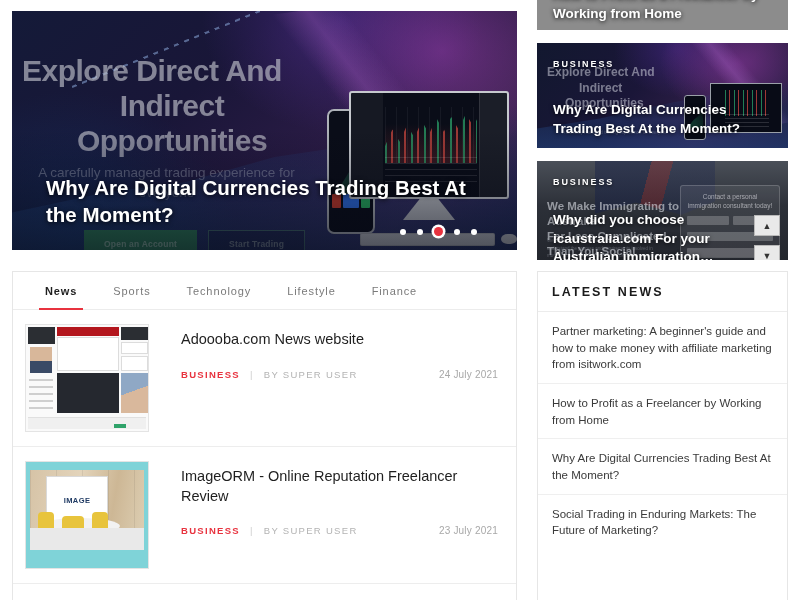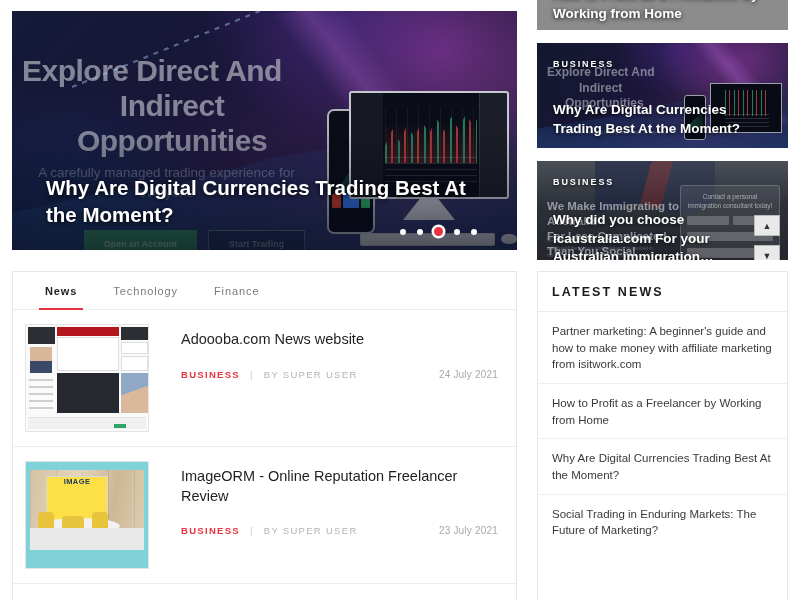--- a/index.html
+++ b/index.html
@@ -294,21 +294,21 @@
     background: #f0f0f0; border-top: 1px solid #e0e0e0; }
   .th1 .green { position: absolute; right: 22px; bottom: 3px; width: 12px; height: 4px; background: #2fa36a; }
 
   
   .th2 { position: absolute; inset: 0; background: #7fd3d8; }
   .th2 .wall { position: absolute; left: 4px; top: 8px; right: 4px; bottom: 18px;
     background: linear-gradient(100deg, #d6c3a6 0%, #e3d4bb 40%, #cdb795 70%, #ded0b5 100%); }
   .th2 .wall::after { content:""; position:absolute; inset:0;
     background: repeating-linear-gradient(90deg, rgba(0,0,0,.07) 0 1px, transparent 1px 26px); }
   .th2 .board { position: absolute; left: 20px; top: 14px; width: 62px; height: 48px;
-    background: #fde047; border: 1px solid #d9d9d9; display:flex; justify-content:center; }
+    background: #ffffff; border: 1px solid #d9d9d9; display:flex; align-items:center; justify-content:center; }
   .th2 .board span { font-size: 7.5px; font-weight: 700; color: #1f3a63; letter-spacing: .4px; }
   .th2 .table { position: absolute; left: 14px; top: 56px; width: 80px; height: 16px;
     background: #f2f2f2; border-radius: 50%; }
   .th2 .ch { position: absolute; background: #e8c43c; border-radius: 4px 4px 2px 2px; }
   .th2 .ch1 { left: 12px; top: 50px; width: 16px; height: 22px; }
   .th2 .ch2 { left: 36px; top: 54px; width: 22px; height: 26px; }
   .th2 .ch3 { left: 66px; top: 50px; width: 16px; height: 22px; }
   .th2 .floor { position: absolute; left: 4px; bottom: 18px; right: 4px; height: 22px; background: #e9e9e9; }
 
   
@@ -431,21 +431,23 @@
       </div>
       <div class="sc-kicker">BUSINESS</div>
       <div class="sc-title">Why did you choose icaustralia.com For your Australian immigration…</div>
     </div>
   </div>
 
   <section class="most-popular">
 
     <nav class="mp-tabs">
       <div class="mp-tab active">News</div>
+      <div class="mp-tab">Sports</div>
       <div class="mp-tab">Technology</div>
+      <div class="mp-tab">Lifestyle</div>
       <div class="mp-tab">Finance</div>
     </nav>
 
     <article class="mp-item">
       <div class="mp-thumb">
         <div class="th1">
           <div class="blk b1"></div>
             <div class="blk b2"></div>
             <div class="blk b3"></div>
           <div class="card c1"></div>

